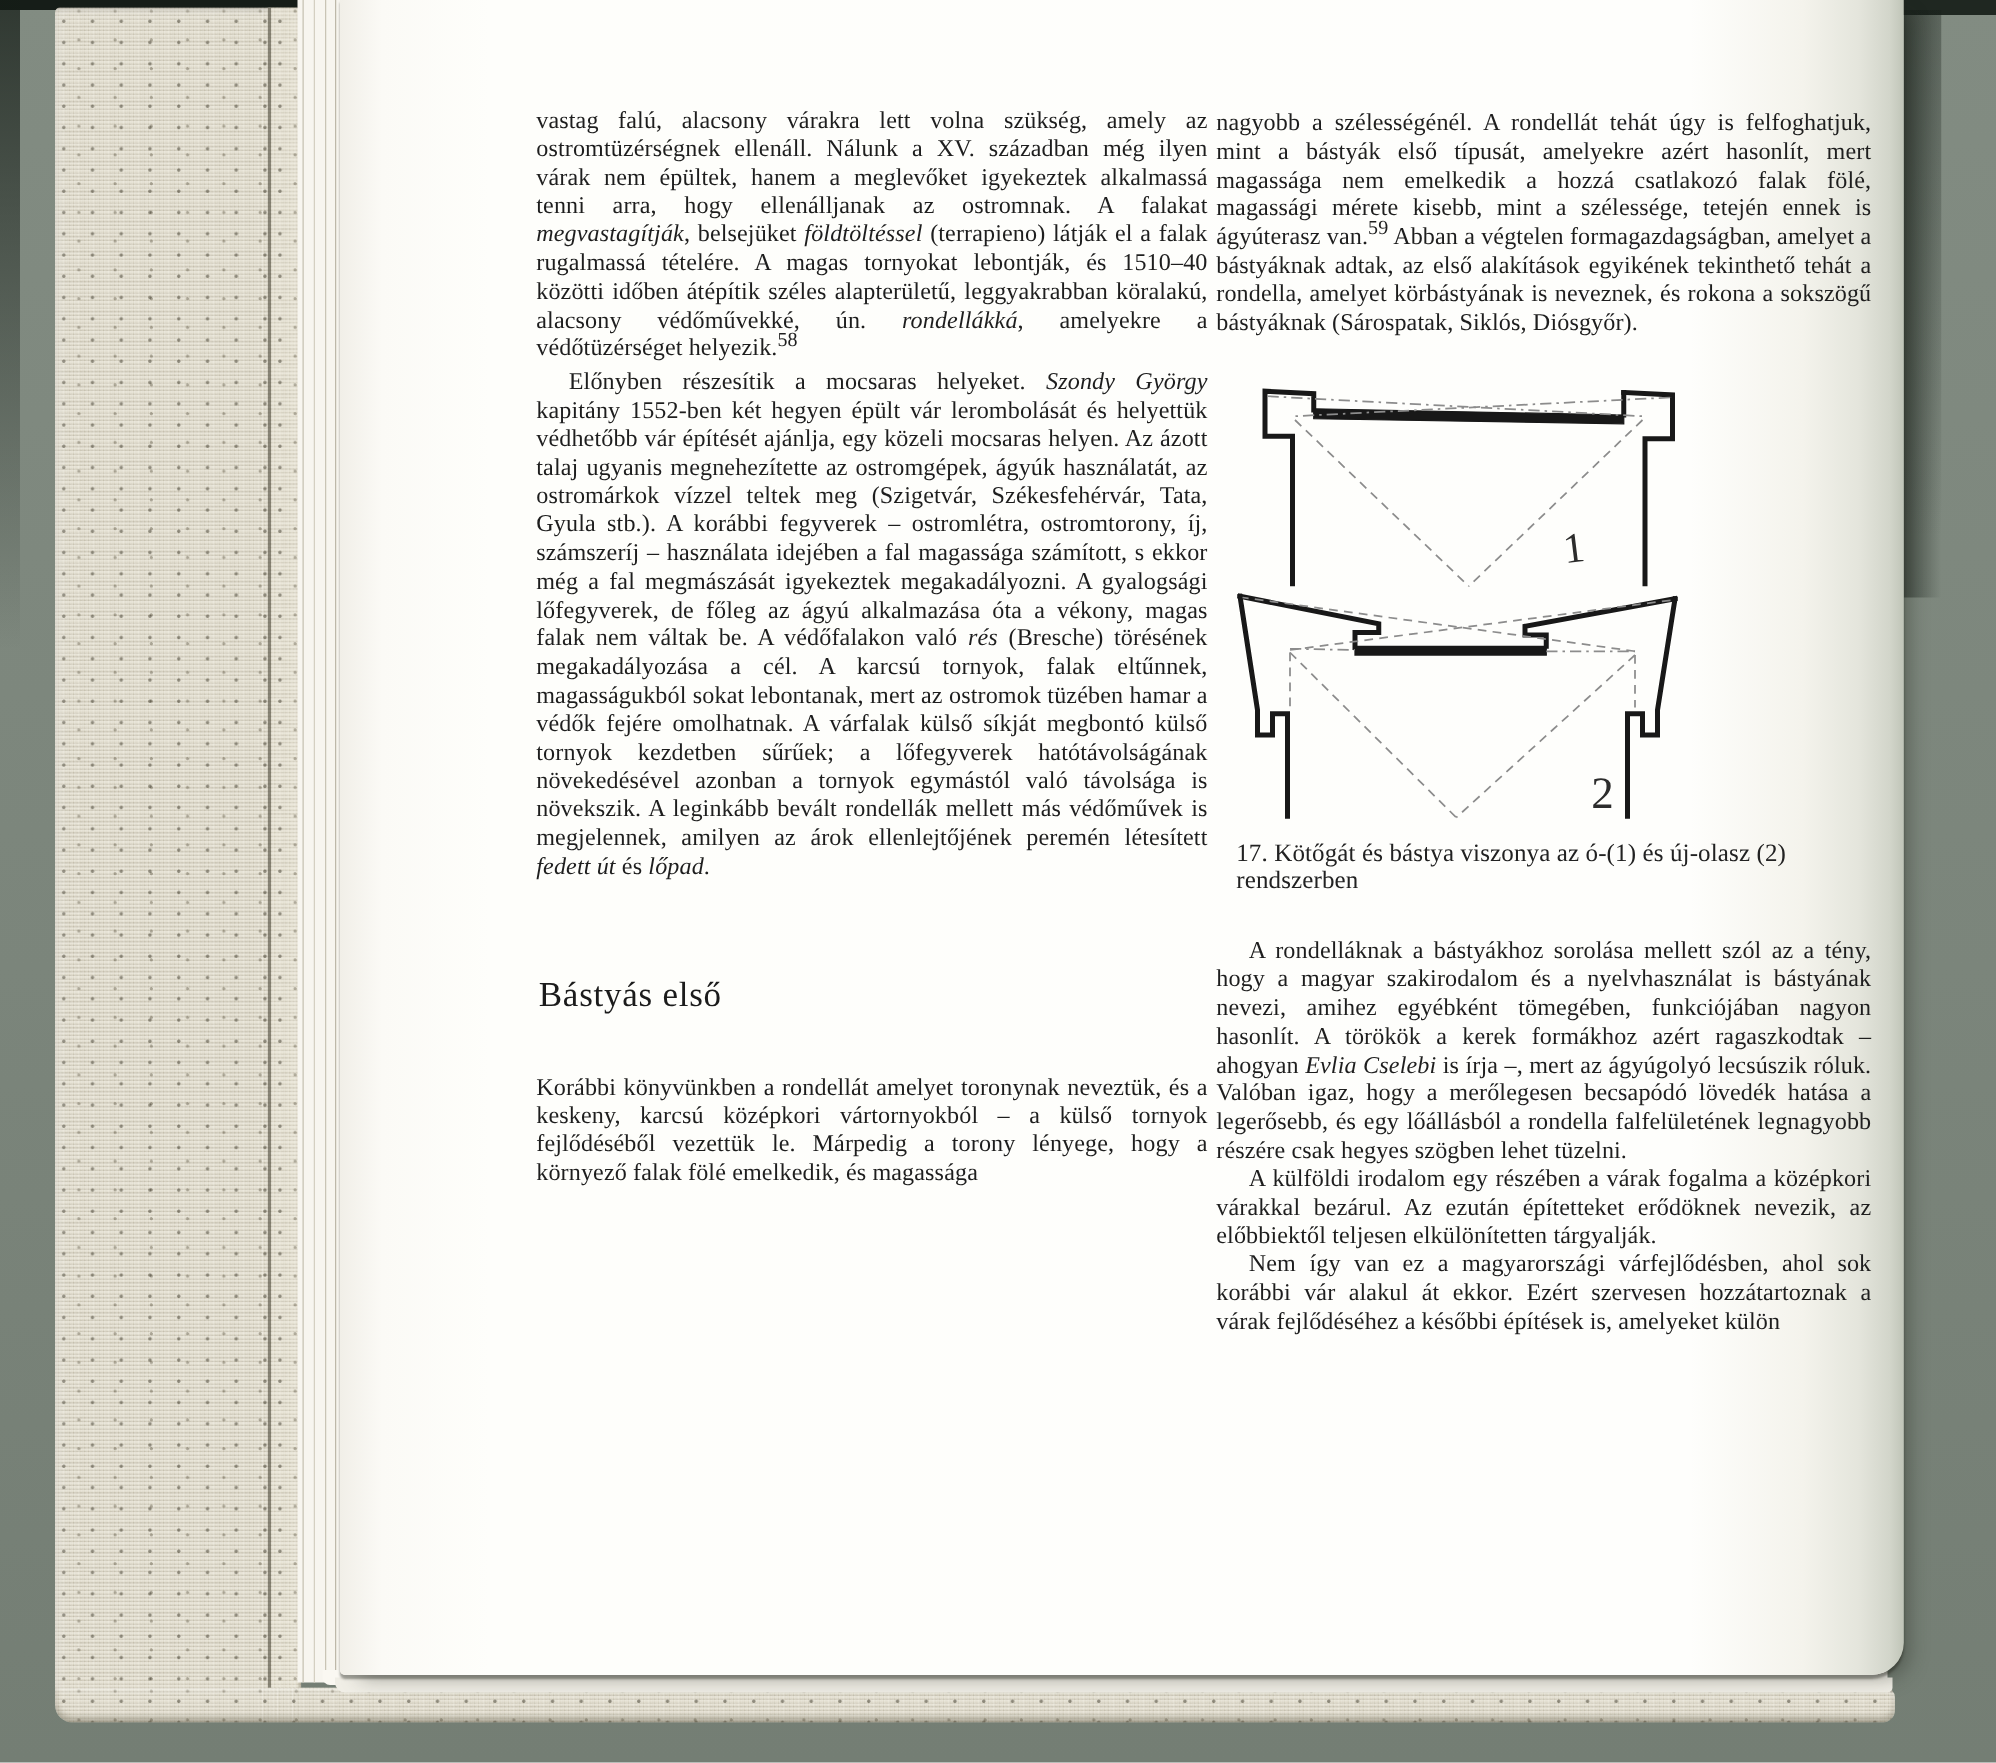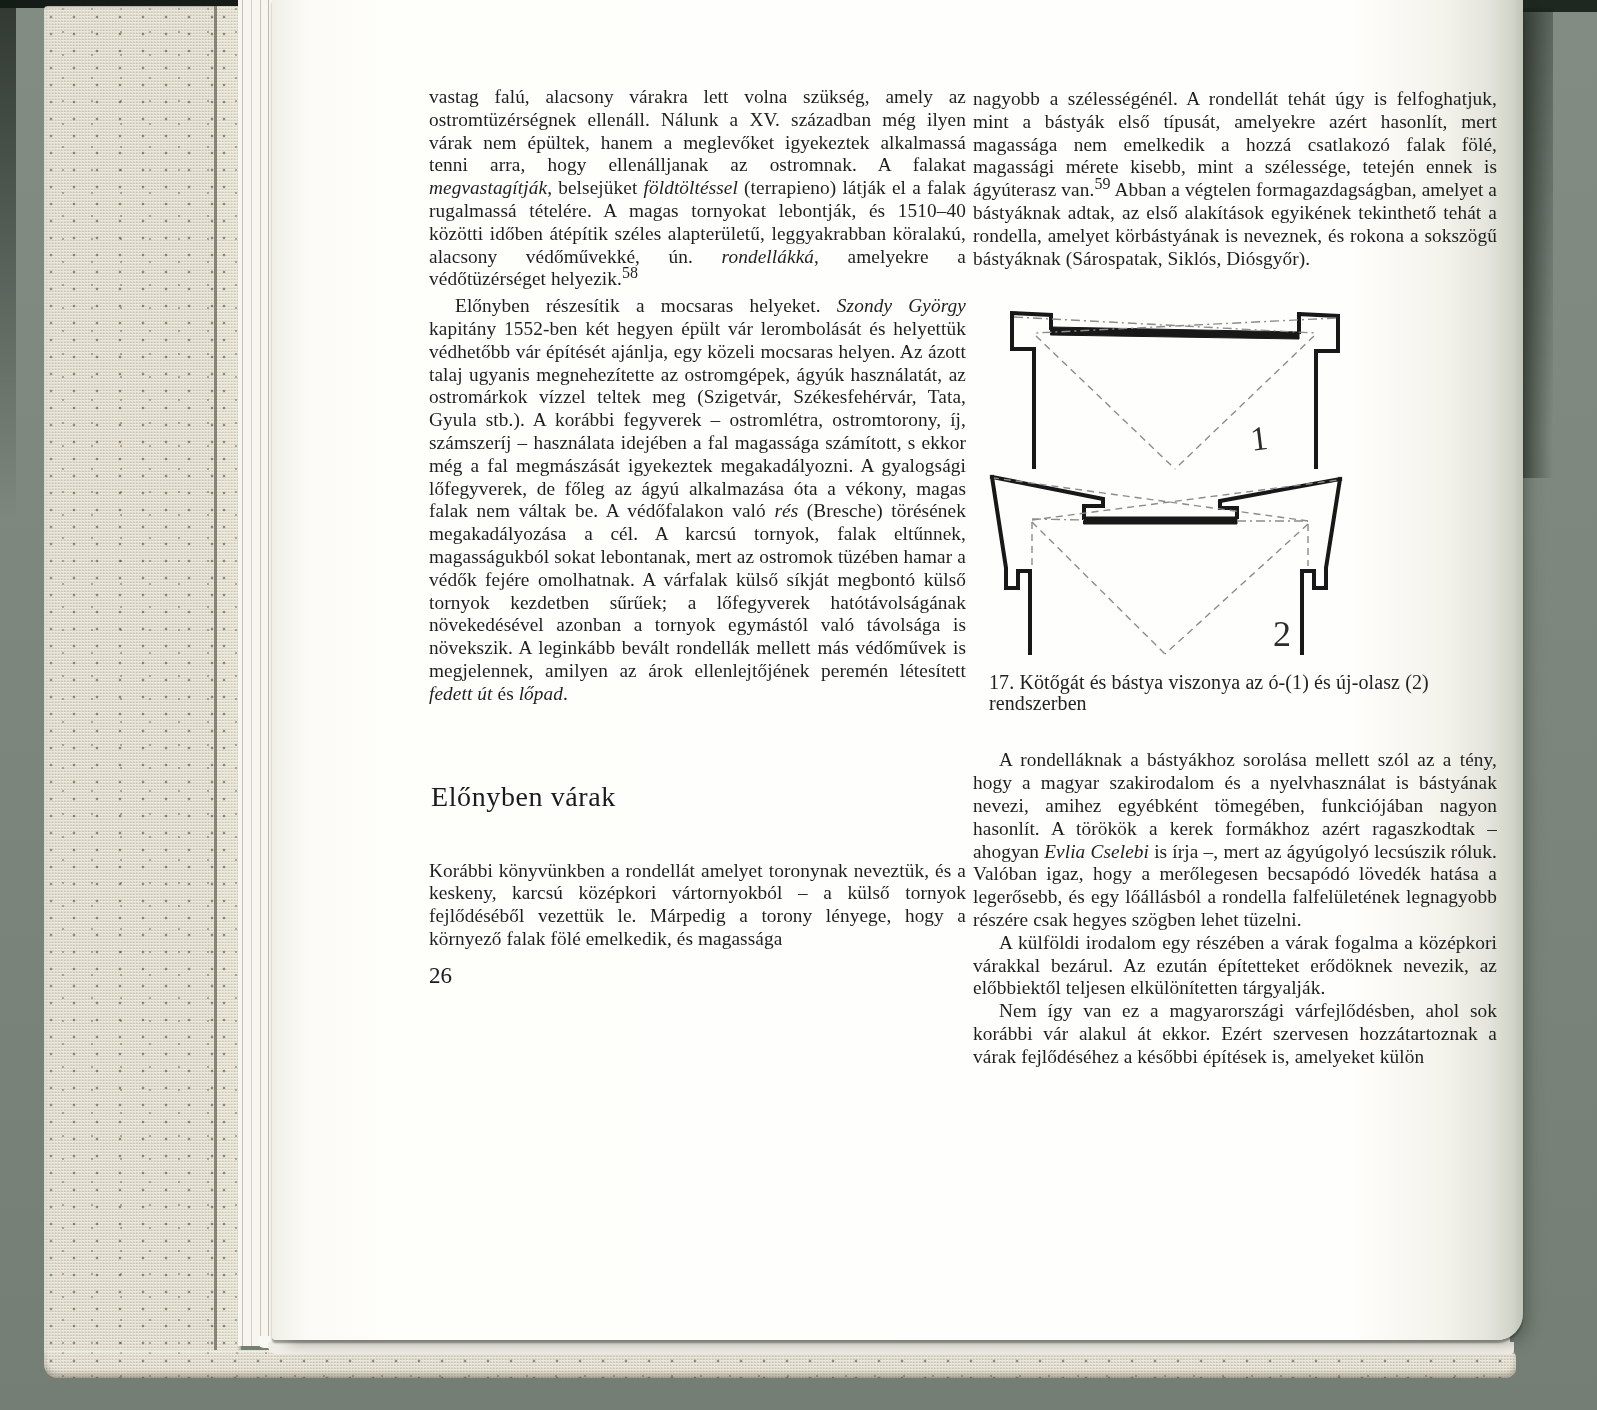--- a/index.html
+++ b/index.html
@@ -83,23 +83,22 @@
 
 <div class="abs pages-left"></div>
 <div class="abs pages-bottom-1"></div>
 <div class="abs pages-bottom-2"></div>
 
 <div class="abs page">
 
   <div class="col col-left">
     <p class="body-text"><span>vastag falú, alacsony várakra lett volna szükség, amely az ostromtüzérségnek ellenáll. Nálunk a XV. században még ilyen várak nem épültek, hanem a meglevőket igyekeztek alkalmassá tenni arra, hogy ellenálljanak az ostromnak. A falakat </span><i>megvastagítják</i><span>, belsejüket </span><i>földtöltéssel</i><span> (terrapieno) látják el a falak rugalmassá tételére. A magas tornyokat lebontják, és 1510–40 közötti időben átépítik széles alapterületű, leggyakrabban köralakú, alacsony védőművekké, ún. </span><i>rondellákká</i><span>, amelyekre a védőtüzérséget helyezik.</span><sup>58</sup></p>
     <p class="body-text indent para-gap-small"><span>Előnyben részesítik a mocsaras helyeket. </span><i>Szondy György</i><span> kapitány 1552-ben két hegyen épült vár lerombolását és helyettük védhetőbb vár építését ajánlja, egy közeli mocsaras helyen. Az ázott talaj ugyanis megnehezítette az ostromgépek, ágyúk használatát, az ostromárkok vízzel teltek meg (Szigetvár, Székesfehérvár, Tata, Gyula stb.). A korábbi fegyverek – ostromlétra, ostromtorony, íj, számszeríj – használata idejében a fal magassága számított, s ekkor még a fal megmászását igyekeztek megakadályozni. A gyalogsági lőfegyverek, de főleg az ágyú alkalmazása óta a vékony, magas falak nem váltak be. A védőfalakon való </span><i>rés</i><span> (Bresche) törésének megakadályozása a cél. A karcsú tornyok, falak eltűnnek, magasságukból sokat lebontanak, mert az ostromok tüzében hamar a védők fejére omolhatnak. A várfalak külső síkját megbontó külső tornyok kezdetben sűrűek; a lőfegyverek hatótávolságának növekedésével azonban a tornyok egymástól való távolsága is növekszik. A leginkább bevált rondellák mellett más védőművek is megjelennek, amilyen az árok ellenlejtőjének peremén létesített </span><i>fedett út</i><span> és </span><i>lőpad</i><span>.</span></p>
-    <h2 class="section-heading">Előnyben várak</h2>
+    <h2 class="section-heading">Bástyás első</h2>
     <p class="body-text"><span>Korábbi könyvünkben a rondellát amelyet toronynak neveztük, és a keskeny, karcsú középkori vártornyokból – a külső tornyok fejlődéséből vezettük le. Márpedig a torony lényege, hogy a környező falak fölé emelkedik, és magassága</span></p>
-    <div class="page-number">26</div>
   </div>
 
   <div class="col col-right">
     <p class="body-text"><span>nagyobb a szélességénél. A rondellát tehát úgy is felfoghatjuk, mint a bástyák első típusát, amelyekre azért hasonlít, mert magassága nem emelkedik a hozzá csatlakozó falak fölé, magassági mérete kisebb, mint a szélessége, tetején ennek is ágyúterasz van.</span><sup>59</sup><span> Abban a végtelen formagazdagságban, amelyet a bástyáknak adtak, az első alakítások egyikének tekinthető tehát a rondella, amelyet körbástyának is neveznek, és rokona a sokszögű bástyáknak (Sárospatak, Siklós, Diósgyőr).</span></p>
 
     <div class="figure-block">
       <svg width="362" height="356" viewBox="0 0 362 356">
 
         <g stroke="#181818" stroke-width="4" fill="none" stroke-linejoin="miter" stroke-linecap="square">
 

